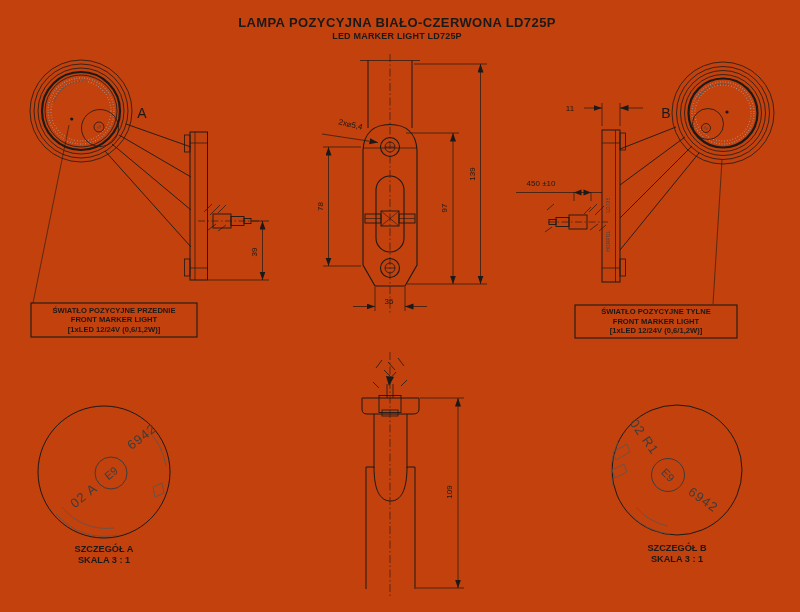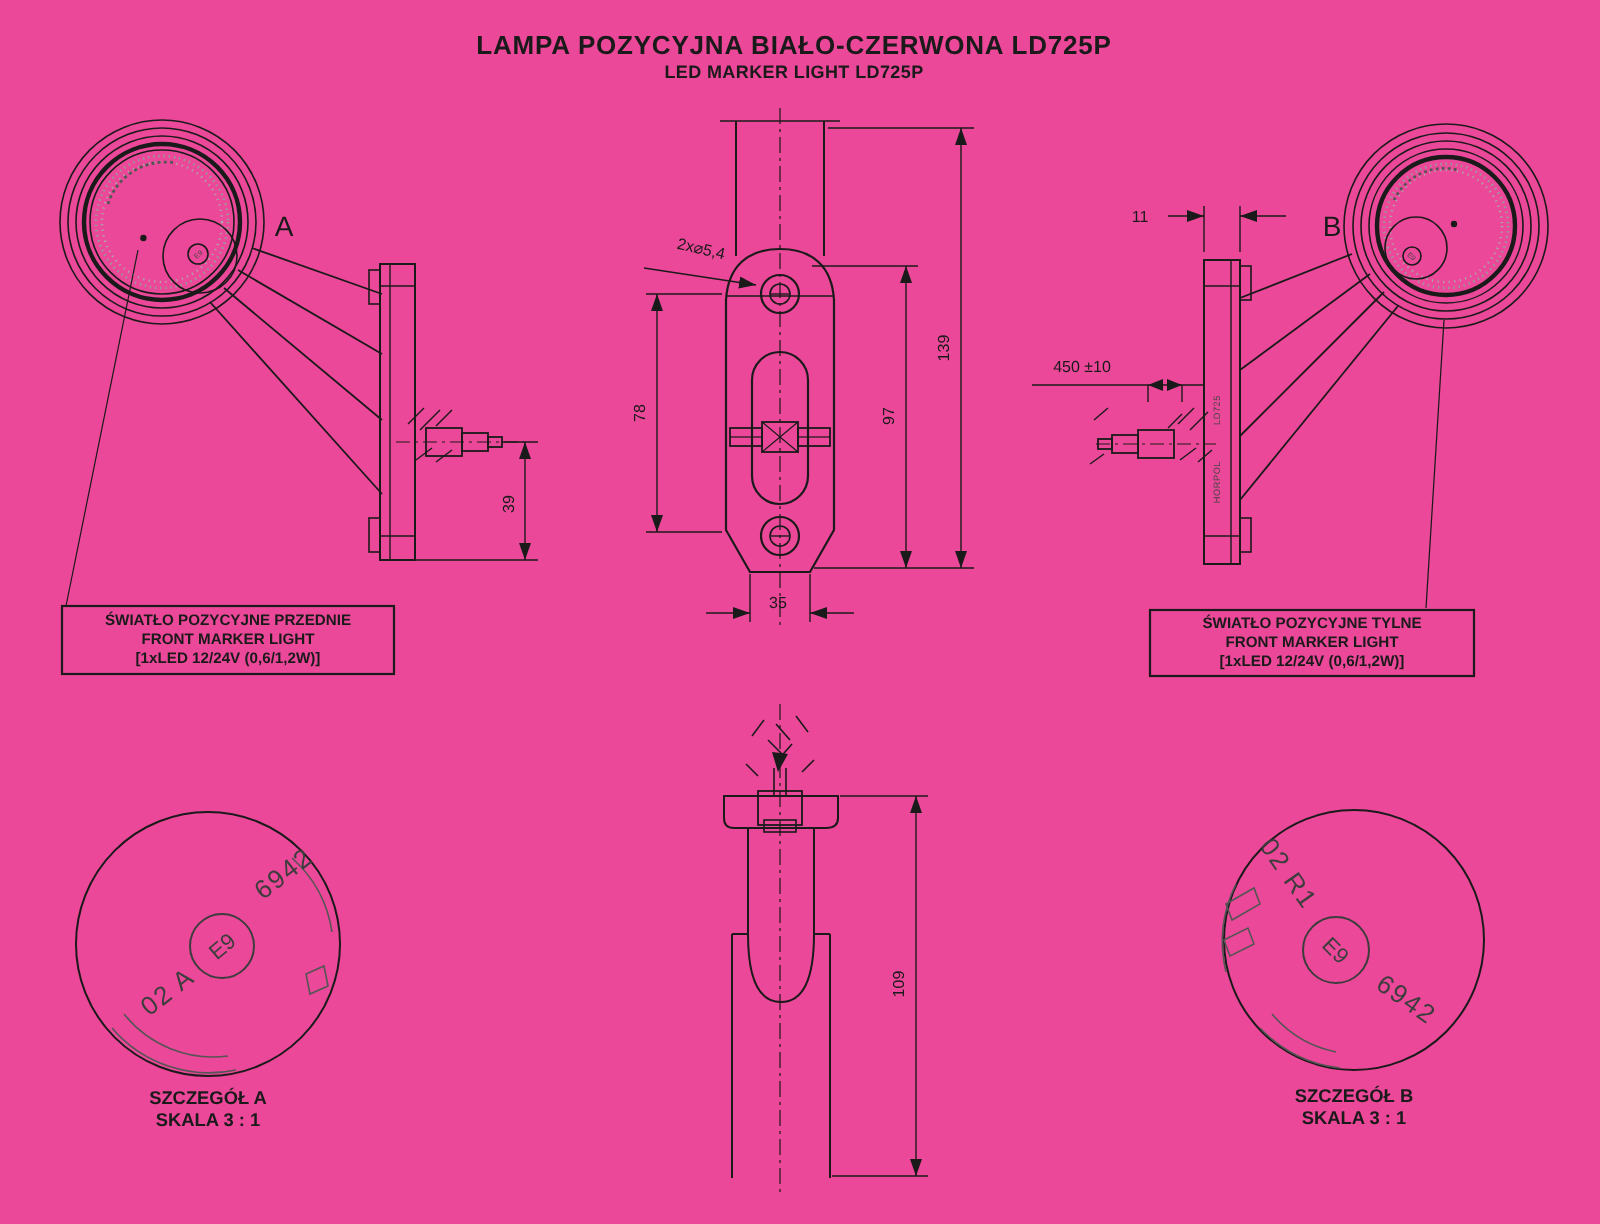--- a/index.html
+++ b/index.html
@@ -1,16 +1,16 @@
 <!DOCTYPE html>
 <html><head>
 <meta charset="utf-8">
 <style>
   html,body{margin:0;padding:0;background:#ffffff;}
-  .page{position:relative;width:800px;height:612px;background:#ec4899;overflow:hidden;}
+  .page{position:relative;width:800px;height:612px;background:#c2410c;overflow:hidden;}
   svg{display:block;}
   text{font-family:"Liberation Sans",sans-serif;fill:#1a1a1a;stroke:none;}
   .ttl{font-weight:bold;font-size:13px;letter-spacing:.4px;}
   .sub{font-weight:bold;font-size:9px;letter-spacing:.2px;}
   .dim{font-size:8px;}
   .viewlbl{font-size:14px;}
   .boxtxt{font-size:7.6px;font-weight:bold;}
   .cap{font-size:9.2px;font-weight:bold;}
   .mark{font-size:13px;fill:#3d3d3d;letter-spacing:1px;}
   .marksm{font-size:11px;fill:#3d3d3d;}

